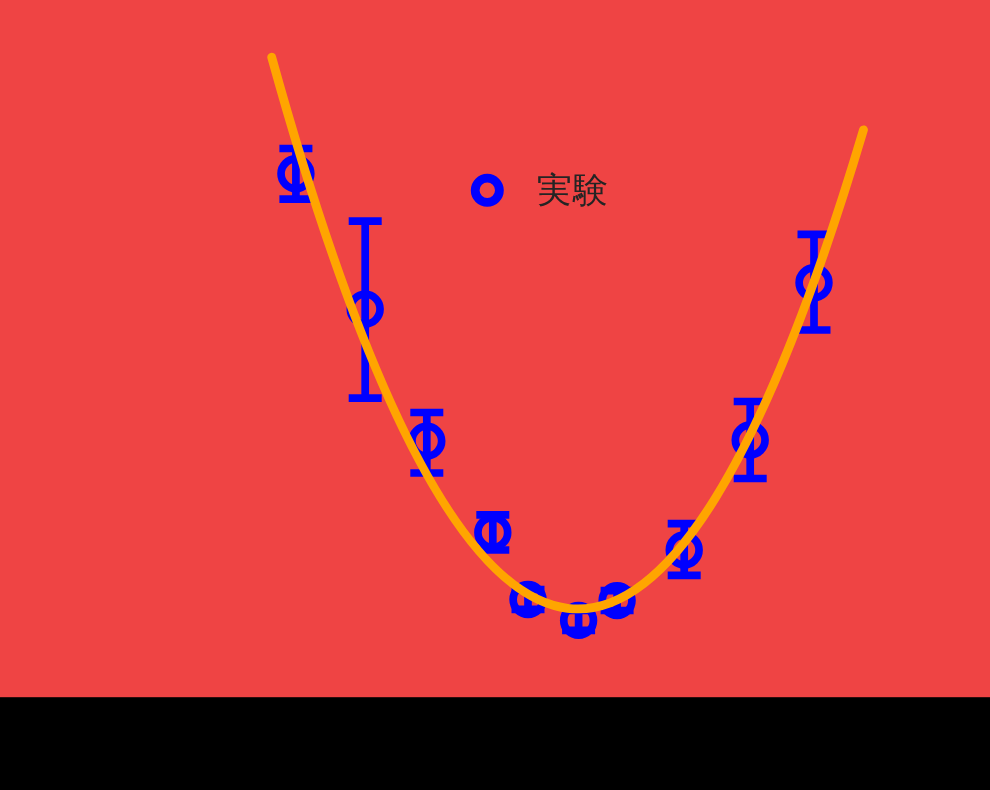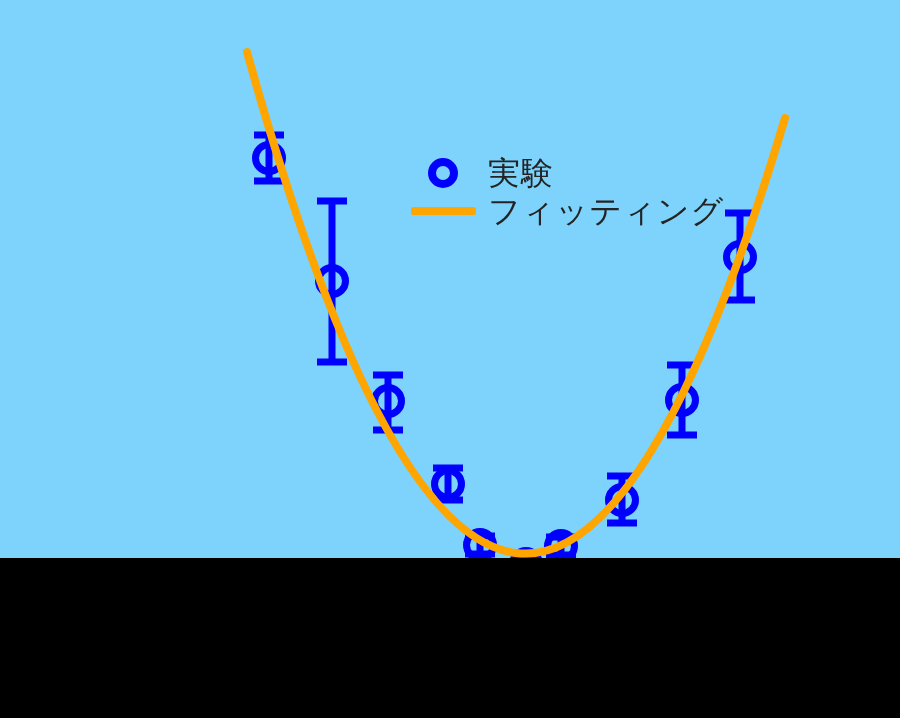--- a/index.html
+++ b/index.html
@@ -57,21 +57,21 @@
     font-size: 32px;
     line-height: 1;
     color: #242424;
     white-space: nowrap;
     letter-spacing: 1px;
   }
 </style>
 </head>
 <body>
 
-<div class="stage" style="background: #7dd3fc; width: 900px; height: 558px;">
+<div class="stage" style="background: #ef4444; width: 900px; height: 634px;">
 
   <svg id="chart" class="chart" width="900" height="718" viewBox="0 0 900 718">
       <g>
         <line x1="269" y1="135" x2="269" y2="181" stroke="#0000ff" stroke-width="7"></line>
         <line x1="254" y1="135" x2="284" y2="135" stroke="#0000ff" stroke-width="7"></line>
         <line x1="254" y1="181" x2="284" y2="181" stroke="#0000ff" stroke-width="7"></line>
         <circle cx="269" cy="158" r="13.5" fill="none" stroke="#0000ff" stroke-width="7"></circle>
       </g>
       <g>
         <line x1="332" y1="201" x2="332" y2="362" stroke="#0000ff" stroke-width="7"></line>
@@ -130,21 +130,15 @@
       <path d="M 247 52 Q 516 1021 785 118" fill="none" stroke="#ffa500" stroke-width="8" stroke-linecap="round"></path>
     </svg>
 
   <div class="legend">
     <div class="legend-row">
       <span class="sample">
         <span class="ring" id="legend-ring" style="border-color: rgb(0, 0, 255);"></span>
       </span>
       <span class="legend-label" id="legend-label-0" style="color: rgb(36, 36, 36);">実験</span>
     </div>
-    <div class="legend-row">
-      <span class="sample">
-        <span class="lineswatch" id="legend-line" style="background: rgb(255, 165, 0);"></span>
-      </span>
-      <span class="legend-label" id="legend-label-1" style="color: rgb(36, 36, 36);">フィッティング</span>
-    </div>
   </div>
 
 </div>
 
 </body></html>

